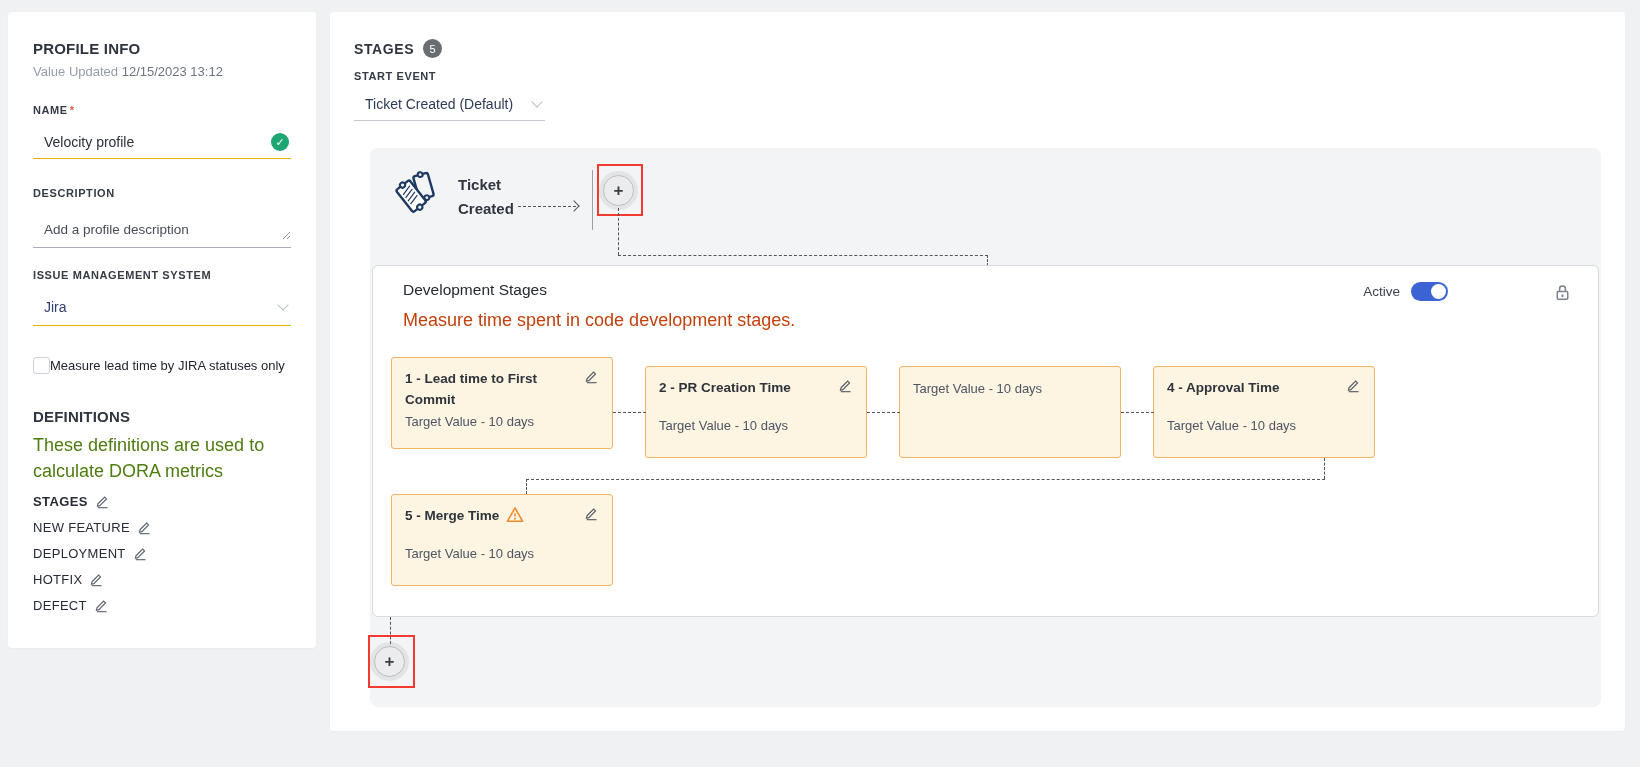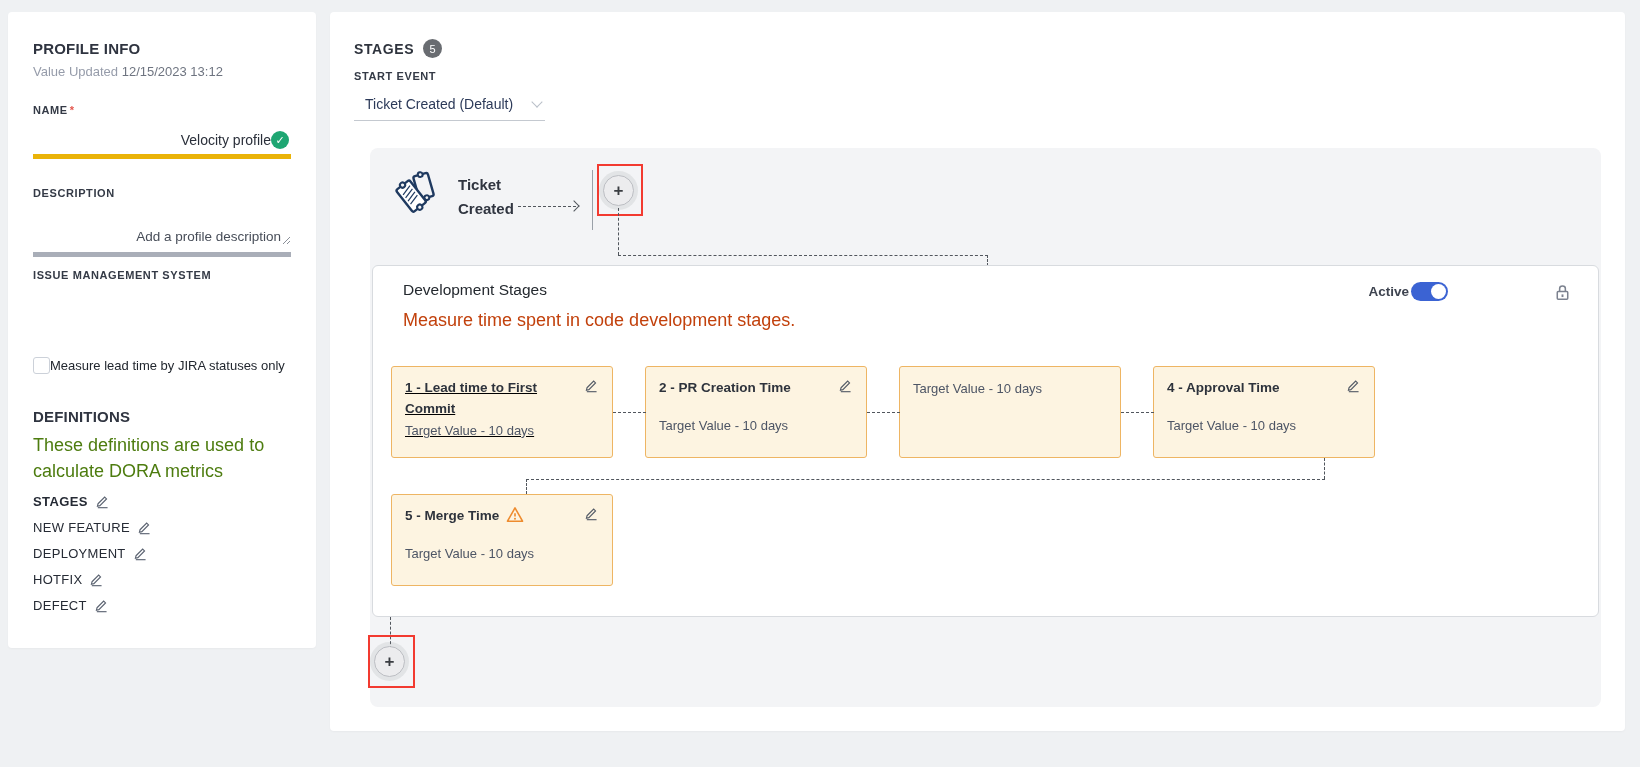--- a/index.html
+++ b/index.html
@@ -12,26 +12,26 @@
 
   
   .sb-abs { position:absolute; left:25px; }
   .panel-title { font-size:15px; font-weight:700; color:#2f3440; letter-spacing:.2px; }
   #sb-title { top:28px; }
   #sb-updated { top:52px; font-size:13px; color:#969caa; }
   #sb-updated .upd-val { color:#6e7480; }
   .field-label { font-size:11px; font-weight:700; color:#343a46; letter-spacing:.6px; }
   #name-label { top:92px; }
   .req { color:#e4574e; margin-left:2px; font-size:11px; }
-  .underline-field { position:absolute; left:25px; width:258px; border-bottom:5px solid #eab308; display:flex; align-items:center;text-align:right; }
+  .underline-field { position:absolute; left:25px; width:258px; border-bottom:1px solid #eab308; display:flex; align-items:center; }
   #name-field { top:114px; height:33px; }
   #name-field .val { margin-left:11px; font-size:14px; color:#2a2f3a; flex:1; }
   .check-circle { width:18px; height:18px; border-radius:50%; background:#1ea672; color:#fff; font-size:11px; display:flex; align-items:center; justify-content:center; margin-right:2px; }
   #desc-label { top:175px; }
-  #desc-field { top:209px; height:36px; border-bottom-color:#a9aeb8; }
+  #desc-field { top:200px; height:36px; border-bottom-color:#a9aeb8; }
   #desc-field .placeholder { margin-left:11px; font-size:13.5px; color:#474d58; flex:1; }
   .resize-grip { align-self:flex-end; margin-bottom:3px; }
   #ims-label { top:257px; }
   #ims-field { top:277px; height:37px; }
   #ims-field .val { margin-left:11px; font-size:14px; color:#2e3e6e; flex:1; }
   .chevron { width:8px; height:8px; border-right:1.5px solid #b9bfc8; border-bottom:1.5px solid #b9bfc8; transform:rotate(45deg); margin:-4px 4px 0 0; }
   #jira-checkbox-row { top:345px; display:flex; align-items:center; }
   .checkbox { width:17px; height:17px; border:1.5px solid #ccd1d9; border-radius:3px; background:#fff; }
   #jira-checkbox-row .cb-label { font-size:13px; color:#22272f; }
   #defs-title { top:396px; }
@@ -66,21 +66,21 @@
   .plus-btn { position:absolute; width:31px; height:31px; border-radius:50%; background:#ececee; border:1px solid #bcbec3; box-shadow:0 0 0 4px rgba(130,132,138,.14); display:flex; align-items:center; justify-content:center; font-size:17px; font-weight:700; color:#3a3d42; line-height:1; }
   #plus-top { left:233px; top:27px; }
   #conn-v1 { left:248px; top:60px; height:47px; }
   #conn-h1 { left:248px; top:107px; width:370px; }
   #conn-v2 { left:617px; top:107px; height:11px; }
 
   
   #dev-card { position:absolute; left:2px; top:117px; width:1227px; height:352px; background:#fff; border:1px solid #d8dbdf; border-radius:6px; }
   #dev-title { left:30px; top:15px; font-size:15.5px; font-weight:500; color:#24292f; }
   #dev-subtitle { left:30px; top:44px; font-size:18px; color:#c2410c; }
-  #active-row { right:150px; top:16px; display:flex; align-items:center; gap:2px; position:absolute;font-weight:bold; }
+  #active-row { right:150px; top:16px; display:flex; align-items:center; gap:11px; position:absolute; }
   #active-row .lbl { font-size:13.5px; color:#3e4450; }
   .toggle { width:37px; height:19px; border-radius:10px; background:#3b63d3; position:relative; }
   .toggle .knob { position:absolute; right:2px; top:2px; width:15px; height:15px; border-radius:50%; background:#fff; }
   #lock-icon { position:absolute; right:26px; top:17px; width:19px; height:19px; }
 
   .stage-card { position:absolute; width:222px; height:92px; background:#fdf4e1; border:1px solid #eeb563; border-radius:3px; padding:11px 13px; }
   .stage-title-row { display:flex; align-items:flex-start; }
   .stage-title { font-size:13.5px; font-weight:700; color:#2e333c; line-height:1.55; flex:1; padding-right:6px; min-height:37px; }
   .warn-icon { display:inline-block; width:18px; height:17px; vertical-align:-3px; margin-left:7px; }
   .stage-target { font-size:13px; color:#4d5565; margin-top:3px; }
@@ -117,20 +117,24 @@
     <span class="placeholder">Add a profile description</span>
     <span class="resize-grip">
       <svg width="10" height="10" viewBox="0 0 10 10">
           <line x1="2" y1="9" x2="9" y2="2" stroke="#8a8f98" stroke-width="1"></line>
           <line x1="6" y1="9" x2="9" y2="6" stroke="#8a8f98" stroke-width="1"></line>
         </svg>
     </span>
   </div>
 
   <div class="sb-abs field-label" id="ims-label">ISSUE MANAGEMENT SYSTEM</div>
+  <div class="underline-field" id="ims-field">
+    <span class="val">Jira</span>
+    <span class="chevron"></span>
+  </div>
 
   <div class="sb-abs" id="jira-checkbox-row">
     <span class="checkbox"></span>
     <span class="cb-label">Measure lead time by JIRA statuses only</span>
   </div>
 
   <div class="sb-abs panel-title" id="defs-title">DEFINITIONS</div>
   <div class="sb-abs" id="defs-desc">These definitions are used to calculate DORA metrics</div>
 
   <div class="sb-abs def-item" id="def-stages">
@@ -237,21 +241,21 @@
             <span class="knob"></span>
           </span>
       </div>
       <svg id="lock-icon" viewBox="0 0 20 20">
         <path d="M7 9V5.8c0-1.5 1.2-2.6 3-2.6s3 1.1 3 2.6V9" fill="none" stroke="#7c828f" stroke-width="1.6"></path>
         <rect x="4.5" y="9" width="11" height="8" rx="1" fill="none" stroke="#7c828f" stroke-width="1.6"></rect>
         <rect x="9" y="12" width="2" height="2.8" fill="#7c828f"></rect>
       </svg>
 
       <div id="stage-cards-mount">
-          <div class="stage-card" style="left: 18px; top: 100px; text-decoration: underline;">
+          <div class="stage-card" style="left: 18px; top: 91px;">
             <div class="stage-title-row">
               <span class="stage-title">1 - Lead time to First Commit</span>
               <span class="edit-icon">
                 <svg viewBox="0 0 16 16" width="15" height="15">
                   <path d="M3.2 10.4 10.3 3.3l2 2L5.2 12.4l-2.6.6z" fill="none" stroke="#545b66" stroke-width="1.2"></path>
                   <line x1="3" y1="14.6" x2="13.4" y2="14.6" stroke="#545b66" stroke-width="1.2"></line>
                 </svg>
               </span>
             </div>
             <div class="stage-target">Target Value - 10 days</div>

